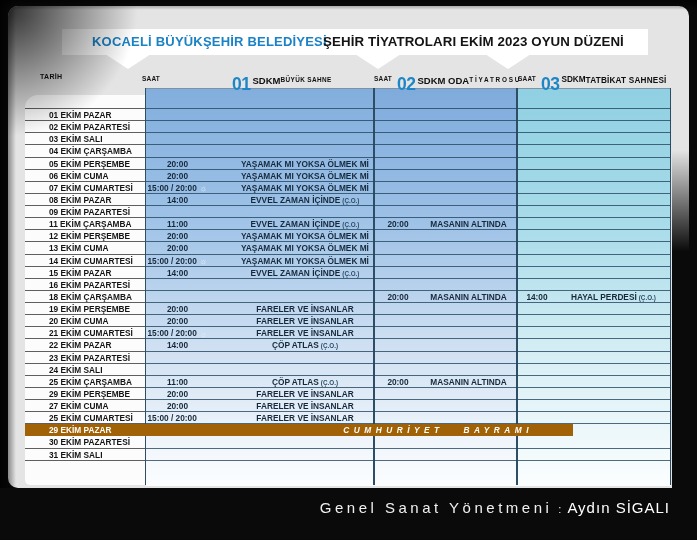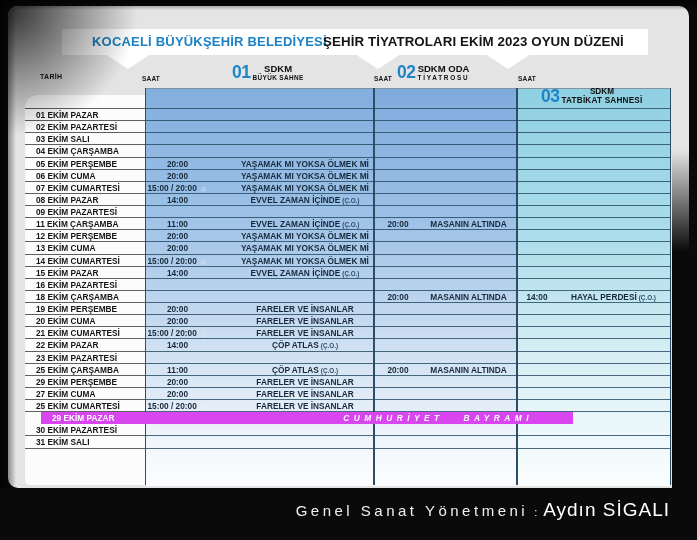--- a/index.html
+++ b/index.html
@@ -25,26 +25,26 @@
     font-size:13.3px;font-weight:700;color:#141414;letter-spacing:.1px;z-index:3;white-space:nowrap;}
   .tooth{position:absolute;top:54px;width:0;height:0;border-left:23px solid transparent;
     border-right:23px solid transparent;border-top:15px solid #ffffff;z-index:2;}
 
   
   .lbl{position:absolute;font-weight:700;color:#141414;z-index:2;white-space:nowrap;}
   .lbl-tarih{left:40px;top:73px;font-size:7px;letter-spacing:.3px;}
   .lbl-saat{font-size:6.5px;letter-spacing:.2px;top:75px;}
   .saat1{left:142px;} .saat2{left:374px;} .saat3{left:518px;}
 
-  .stage-hdr{position:absolute;top:64px;display:flex;gap:2px;align-items:flex-start;z-index:2;}
+  .stage-hdr{position:absolute;top:76px;display:flex;gap:2px;align-items:flex-start;z-index:2;}
   .stage-hdr .num{font-size:17.5px;font-weight:700;color:#1e86c6;line-height:.95;letter-spacing:-.5px;}
-  .stage-hdr .lines{display:flex;flex-direction:column;align-items:center;}
+  .stage-hdr .lines{display:flex;flex-direction:row;}
   .stage-hdr .l1{font-size:9.5px;font-weight:700;color:#0f0f0f;line-height:1;white-space:nowrap;}
   .stage-hdr .l2{font-size:6.4px;font-weight:700;color:#0f0f0f;line-height:1.15;letter-spacing:.4px;white-space:nowrap;}
-  .g1{left:232px;} .g2{left:397px;} .g3{left:541px;margin-top:24px;}
+  .g1{left:232px;} .g2{left:397px;} .g3{left:541px;}
   .g2 .l2{letter-spacing:1.8px;}
   .g3 .l1{font-size:8.2px;} .g3 .l2{font-size:8.2px;letter-spacing:.2px;}
 
   
   .block{position:absolute;top:88px;height:397px;z-index:1;border-top:1px solid rgba(30,60,85,.55);}
   .block-1{left:146px;width:228px;background:linear-gradient(180deg,#82aedd 0%,#9ec2e7 32%,#cfe0f2 65%,#f4f8fc 92%,#fbfdff 100%);}
   .block-2{left:374px;width:143px;background:linear-gradient(180deg,#7fabdc 0%,#9cc0e6 32%,#cfe0f2 65%,#f4f8fc 92%,#fbfdff 100%);}
   .block-3{left:517px;width:154px;background:linear-gradient(180deg,#8fd0e2 0%,#aadcea 35%,#ddf1f6 72%,#fbfeff 100%);}
   .vline{position:absolute;top:88px;height:397px;background:#2e4e66;z-index:2;}
   .vl1{left:144.5px;width:1.5px;} .vl2{left:373px;width:2px;} .vl3{left:516px;width:2px;} .vl4{left:669.5px;width:1.5px;}
@@ -54,44 +54,44 @@
     border-radius:13px 0 0 5px;z-index:1;}
 
   
   .rows{position:absolute;left:25px;top:109px;width:548px;z-index:3;}
   .topline{position:absolute;top:-1px;height:1px;}
   .topline-date{left:0;width:120px;background:#5f5f5f;}
   .topline-block{left:121px;width:525px;background:rgba(35,70,95,.8);}
   .row{position:relative;height:12.129px;}
   .row .c{position:absolute;top:0;height:12.129px;line-height:12.6px;font-size:8.3px;font-weight:700;
     color:#16293b;white-space:nowrap;overflow:visible;}
-  .row .d{left:0;width:120px;padding-left:11px;box-sizing:border-box;color:#141414;text-align:left;}
+  .row .d{left:0;width:120px;padding-left:24px;box-sizing:border-box;color:#141414;text-align:left;}
   .row .t1{left:115px;width:75px;text-align:center;}
   .row .n1{left:205px;width:150px;text-align:center;}
   .row .t2{left:351px;width:44px;text-align:center;}
   .row .n2{left:395px;width:97px;text-align:center;}
   .row .t3{left:493px;width:38px;text-align:center;}
   .row .n3{left:531px;width:115px;text-align:center;}
   .u{position:absolute;bottom:0;height:1px;}
   .u-date{left:0;width:120px;background:#5f5f5f;}
   .u-block{left:121px;width:525px;background:rgba(35,70,95,.8);}
   .sun{font-size:8.5px;color:#e9eff6;margin-left:3px;vertical-align:-0.5px;}
   .co{font-size:6.3px;margin-left:2px;color:#2c4c66;}
 
-  .row.holiday{background:#d946ef;z-index:4;margin-left:16px;}
+  .row.holiday{background:#a16207;z-index:4;}
   .row.holiday .d{color:#ffffff;}
   .row.holiday .hol{position:absolute;left:120px;right:40px;top:0;height:12.129px;line-height:12.6px;
     text-align:right;color:#ffffff;font-size:8.3px;font-weight:700;font-style:italic;
     letter-spacing:4.5px;word-spacing:13px;white-space:nowrap;}
 
   
   .footer{position:absolute;right:27px;top:499px;display:flex;align-items:baseline;gap:6px;z-index:2;}
   .footer .f-label{font-size:15px;letter-spacing:3.5px;color:#f0f0f0;font-weight:500;white-space:nowrap;}
   .footer .f-sep{font-size:11px;color:#f0f0f0;}
-  .footer .f-name{font-size:19px;letter-spacing:1px;color:#ffffff;font-weight:500;white-space:nowrap;}
+  .footer .f-name{font-size:15px;letter-spacing:1px;color:#ffffff;font-weight:500;white-space:nowrap;}
 </style>
 </head>
 <body>
 
 <div id="stage">
   <div class="card"></div>
 
   <div class="banner"></div>
   <div class="tooth" style="left:105px;"></div>
   <div class="tooth" style="left:355px;"></div>
@@ -270,20 +270,25 @@
         <div class="c n1">ÇÖP ATLAS<div class="co" style="display: inline;">(Ç.O.)</div></div>
         <div class="u u-date"></div>
         <div class="u u-block"></div>
       </div>
       <div class="row">
         <div class="c d">23 EKİM PAZARTESİ</div>
         <div class="u u-date"></div>
         <div class="u u-block"></div>
       </div>
       <div class="row">
+        <div class="c d">24 EKİM SALI</div>
+        <div class="u u-date"></div>
+        <div class="u u-block"></div>
+      </div>
+      <div class="row">
         <div class="c d">25 EKİM ÇARŞAMBA</div>
         <div class="c t1">11:00</div>
         <div class="c n1">ÇÖP ATLAS<div class="co" style="display: inline;">(Ç.O.)</div></div>
         <div class="c t2">20:00</div>
         <div class="c n2">MASANIN ALTINDA</div>
         <div class="u u-date"></div>
         <div class="u u-block"></div>
       </div>
       <div class="row">
         <div class="c d">29 EKİM PERŞEMBE</div>

